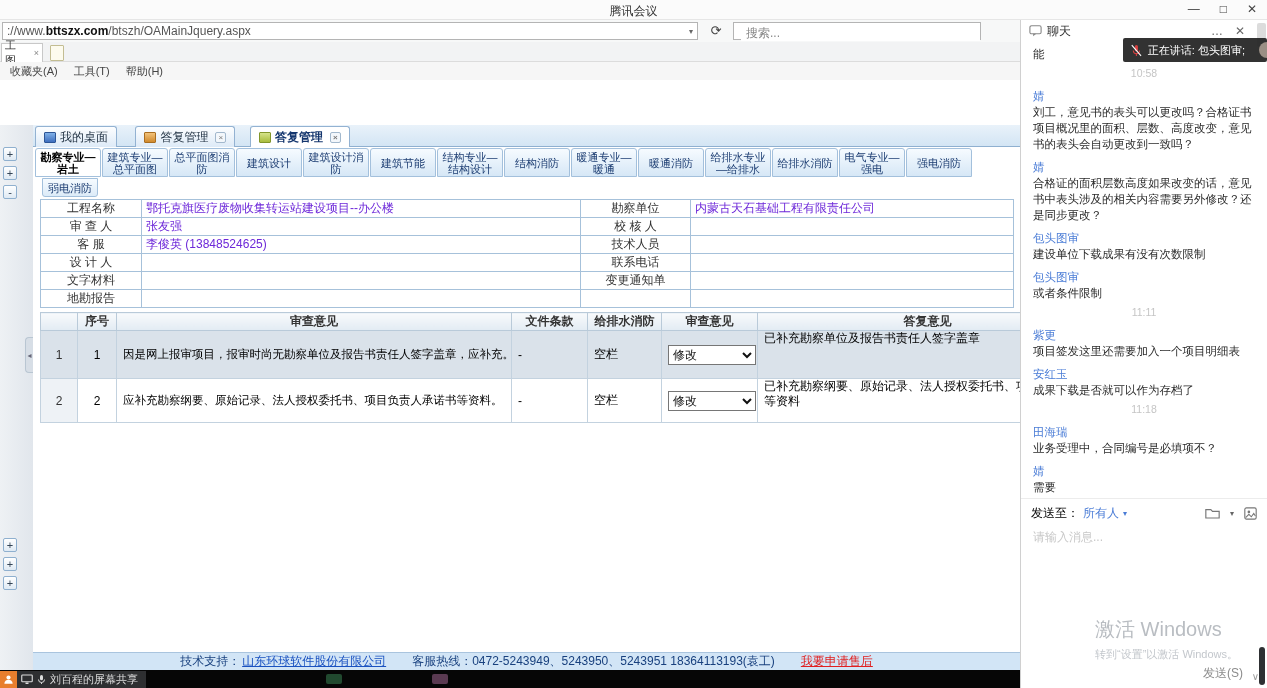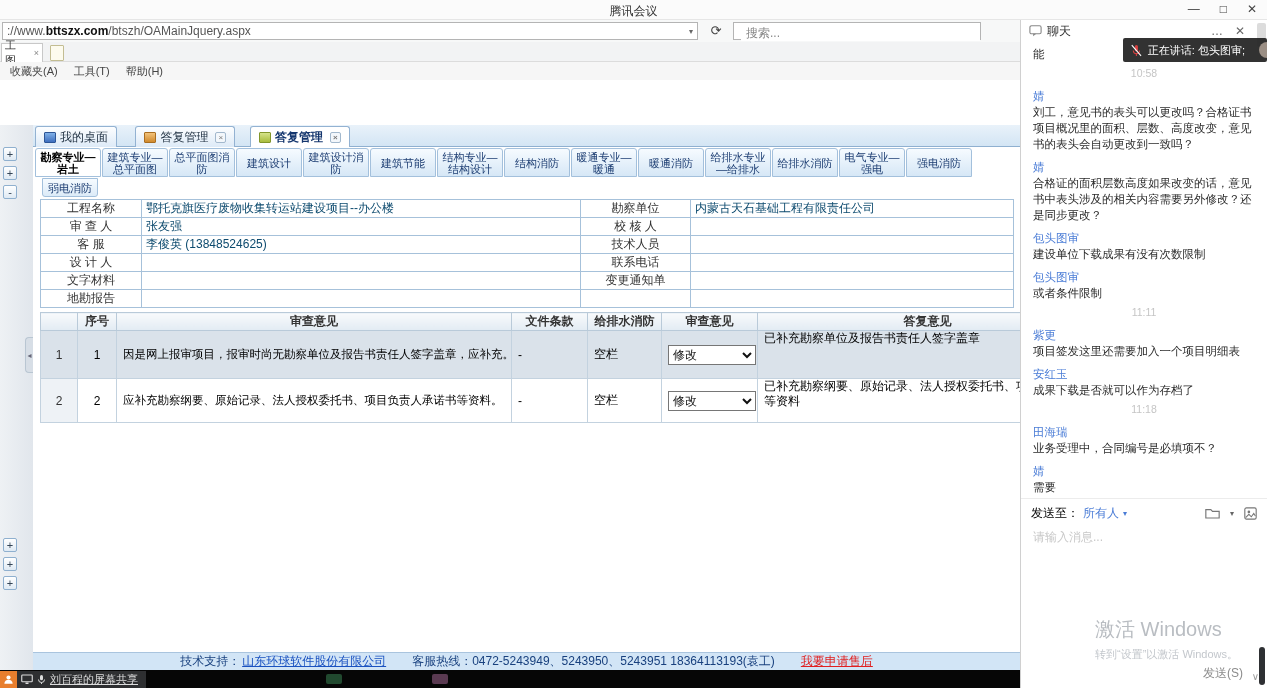--- a/index.html
+++ b/index.html
@@ -52,42 +52,42 @@
   .page-body{position:absolute;left:33px;top:147px;width:987px;height:505px;background:#fff;overflow:hidden;}
   .pro-row1{position:absolute;left:2px;top:1px;display:flex;}
   .ptab{width:66px;height:29px;margin-right:1px;border:1px solid #a3c0dc;border-radius:3px 3px 0 0;background:linear-gradient(#f6fbff,#d6e7f6);display:flex;align-items:center;justify-content:center;text-align:center;font-size:11px;line-height:12px;color:#1c3d72;padding:0 1px;box-sizing:border-box;flex:none;}
   .ptab.active{background:#fff;font-weight:bold;color:#000;}
   .pro-row2{position:absolute;left:9px;top:31px;display:flex;}
   .ptab2{width:56px;height:19px;border:1px solid #a3c0dc;border-radius:0 0 3px 3px;background:linear-gradient(#f6fbff,#dcebf8);text-align:center;font-size:11px;line-height:18px;color:#1c3d72;box-sizing:border-box;}
 
   .form-tbl{position:absolute;left:7px;top:52px;border-collapse:collapse;table-layout:fixed;width:973px;font-size:12px;}
   .form-tbl td{border:1px solid #a6c1da;height:17px;padding:0 4px;overflow:hidden;white-space:nowrap;box-sizing:border-box;}
   .fl{text-align:center;color:#333;}
-  .fv{color:#0c4a6e;}
+  .fv{color:#6d28d9;}
 
   .rev-tbl{position:absolute;left:7px;top:165px;border-collapse:collapse;table-layout:fixed;width:1057px;font-size:12px;}
   .rev-tbl th{border:1px solid #b9cad9;background:linear-gradient(#f8fafc,#e2ebf3);font-weight:bold;color:#333;height:17px;font-size:12px;padding:0 2px;}
   .rev-tbl td{border:1px solid #c3d2df;padding:0 6px;overflow:hidden;box-sizing:border-box;}
   .rev-tbl tr.sel td{background:#dae2ea;}
   .gut{text-align:center;background:#eef2f6;color:#333;}
   .c-seq{text-align:center;}
   .c-op{font-size:11.5px;white-space:nowrap;}
   .c-reply{vertical-align:top;padding-top:3px;white-space:pre-line;line-height:15px;}
   .r1 td{height:48px;} .r2 td{height:44px;}
   .reply-sel{width:88px;height:20px;font-size:12px;font-family:inherit;border:1px solid #767676;background:#fff;color:#111;}
 
   .footer-bar{position:absolute;left:33px;top:652px;width:987px;height:18px;background:#d2e5f6;border-top:1px solid #a9c4de;display:flex;align-items:center;justify-content:center;gap:26px;font-size:12px;color:#18407e;white-space:nowrap;box-sizing:border-box;}
   .f-group{display:flex;gap:2px;align-items:center;}
   .f-link{color:#1a52c0;text-decoration:underline;}
   .f-red{color:#e02020;text-decoration:underline;}
 
   
   .taskbar{position:absolute;left:0;top:670px;width:1020px;height:18px;background:#060606;display:flex;align-items:center;}
   .tb-app{width:17px;height:17px;background:#e87e2d;display:flex;align-items:center;justify-content:center;flex:none;}
-  .share-pill{height:17px;background:#2e2f31;display:flex;align-items:center;gap:4px;padding:0 8px 0 4px;color:#ddd;font-size:11px;white-space:nowrap;text-decoration:underline;}
+  .share-pill{height:17px;background:#2e2f31;display:flex;align-items:center;gap:4px;padding:0 8px 0 4px;color:#ddd;font-size:11px;white-space:nowrap;}
   .smudge{width:16px;height:10px;border-radius:2px;opacity:.4;}
   .sm1{margin-left:180px;background:#4caf6e;}
   .sm2{margin-left:90px;background:#d98ac2;}
 
   
   .chat{position:absolute;left:1020px;top:20px;width:247px;height:668px;background:#fff;border-left:1px solid #d0d0d0;box-sizing:border-box;font-size:12px;}
   .chat-hd{position:absolute;top:0;left:0;right:14px;height:22px;display:flex;align-items:center;padding:0 8px;gap:5px;color:#333;}
   .chat-hd-right{margin-left:auto;display:flex;gap:12px;color:#666;align-items:center;font-size:12px;}
   .panel-handle{position:absolute;right:1px;top:3px;width:9px;height:24px;background:#dcdcdc;border-radius:2px;}
   .toast{position:absolute;top:18px;right:0;width:136px;height:24px;background:rgba(34,34,34,.93);display:flex;align-items:center;gap:6px;padding-left:8px;overflow:hidden;border-radius:2px;color:#fff;font-size:11px;white-space:nowrap;z-index:3;}

